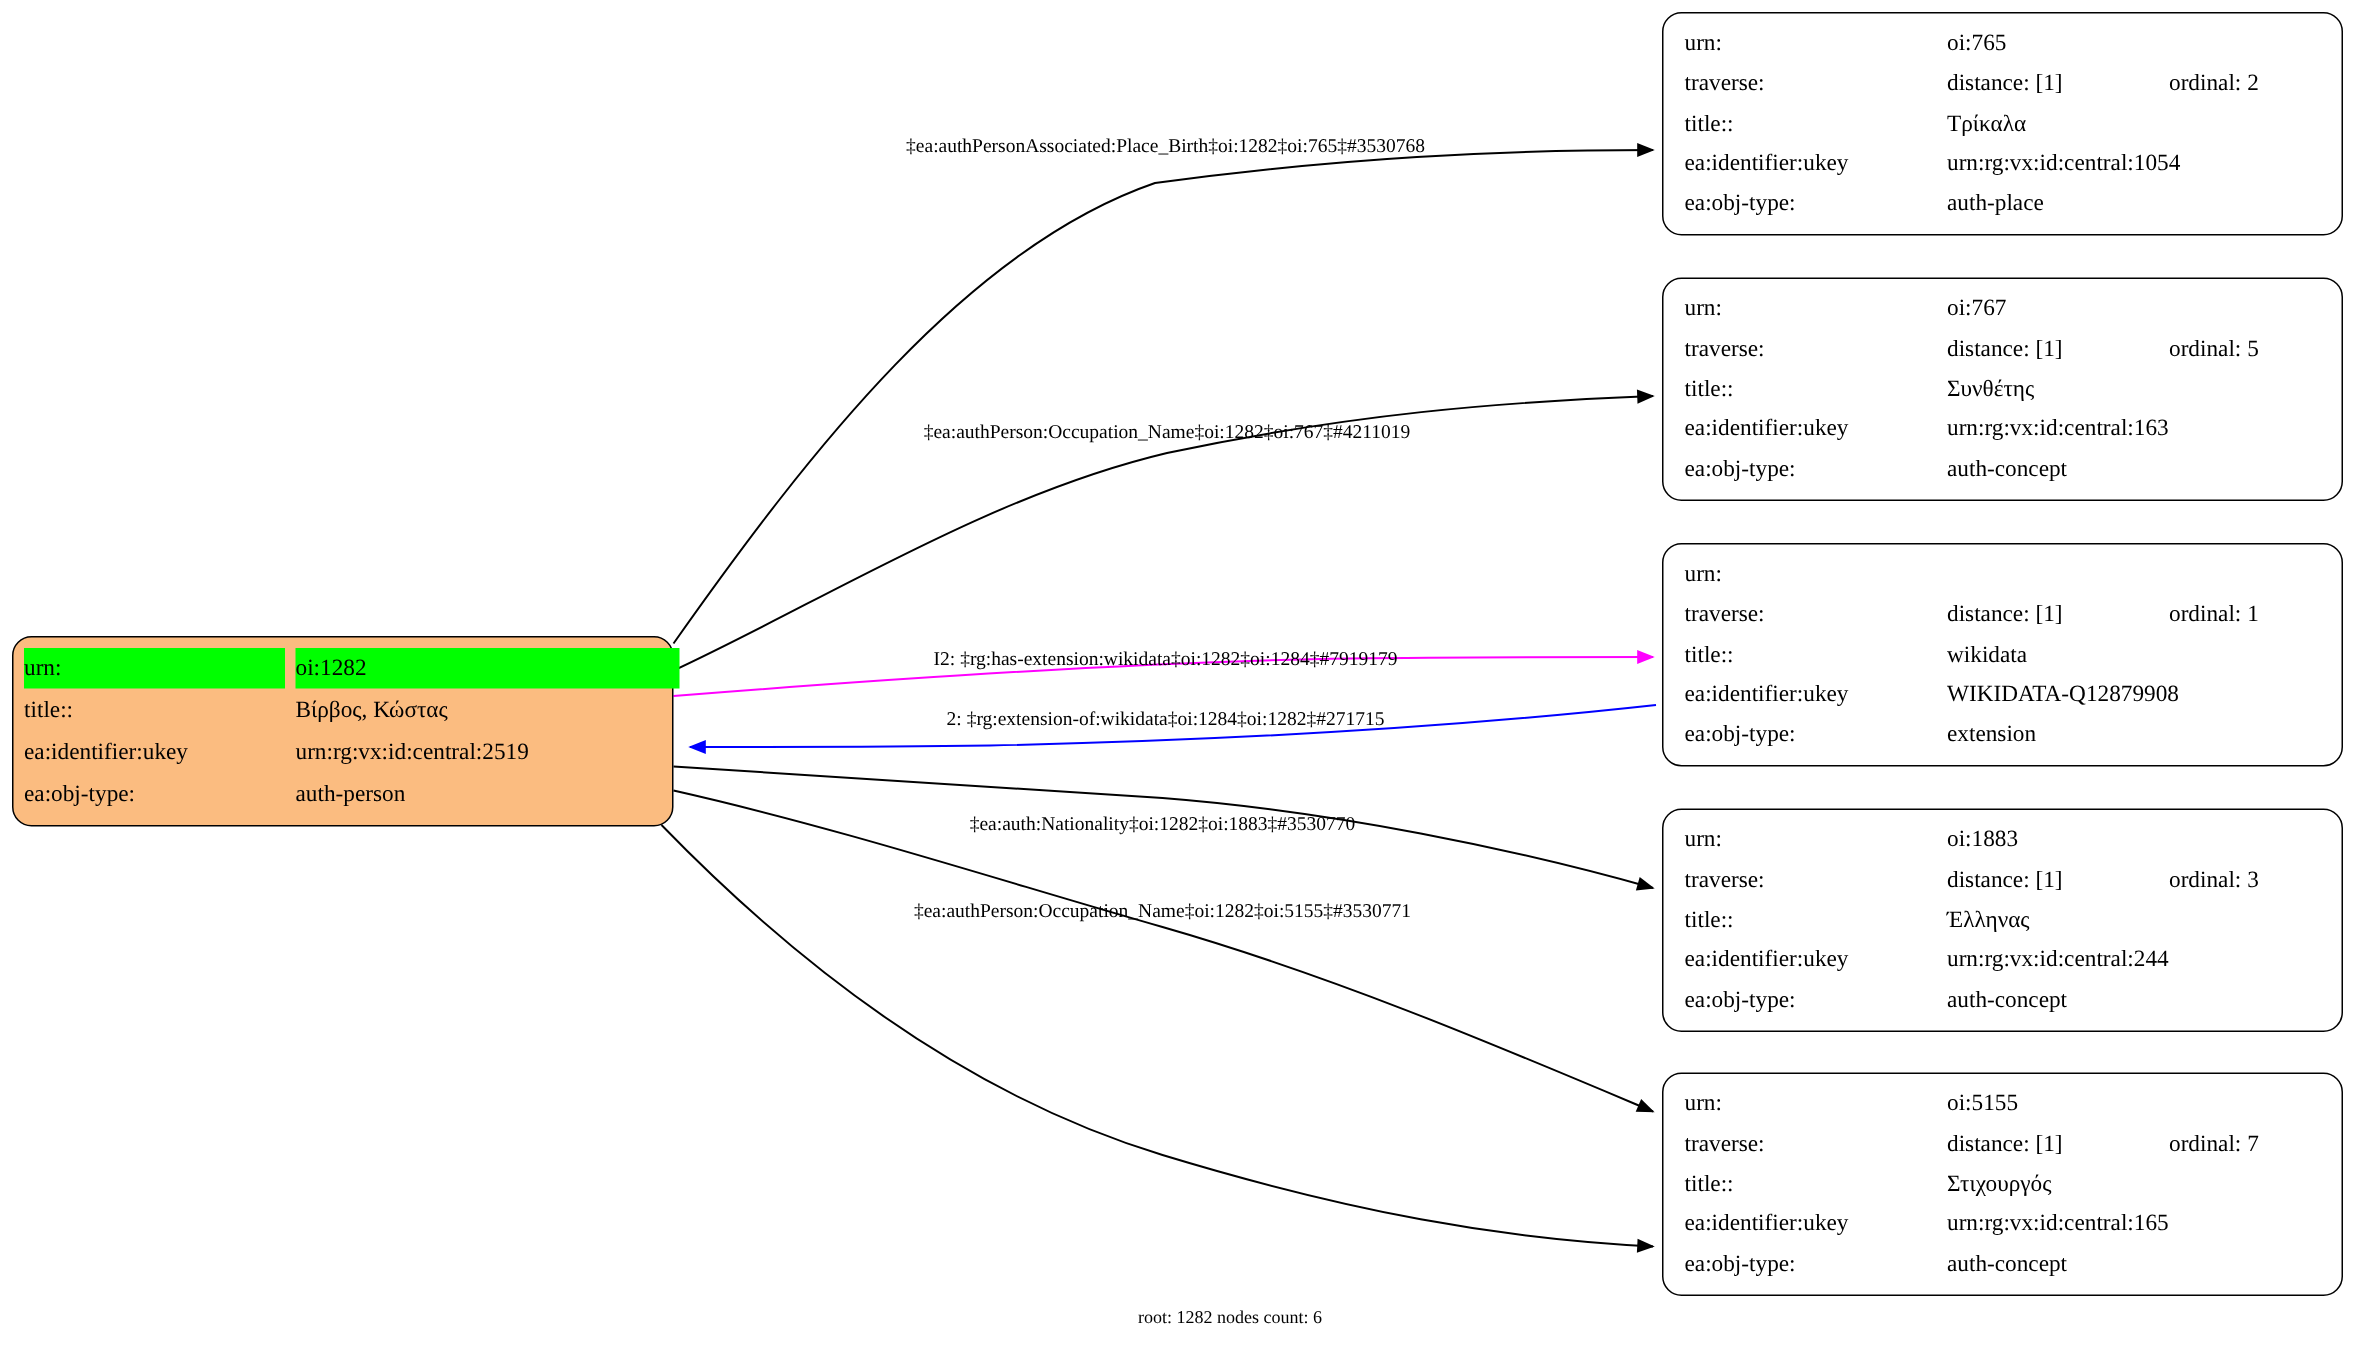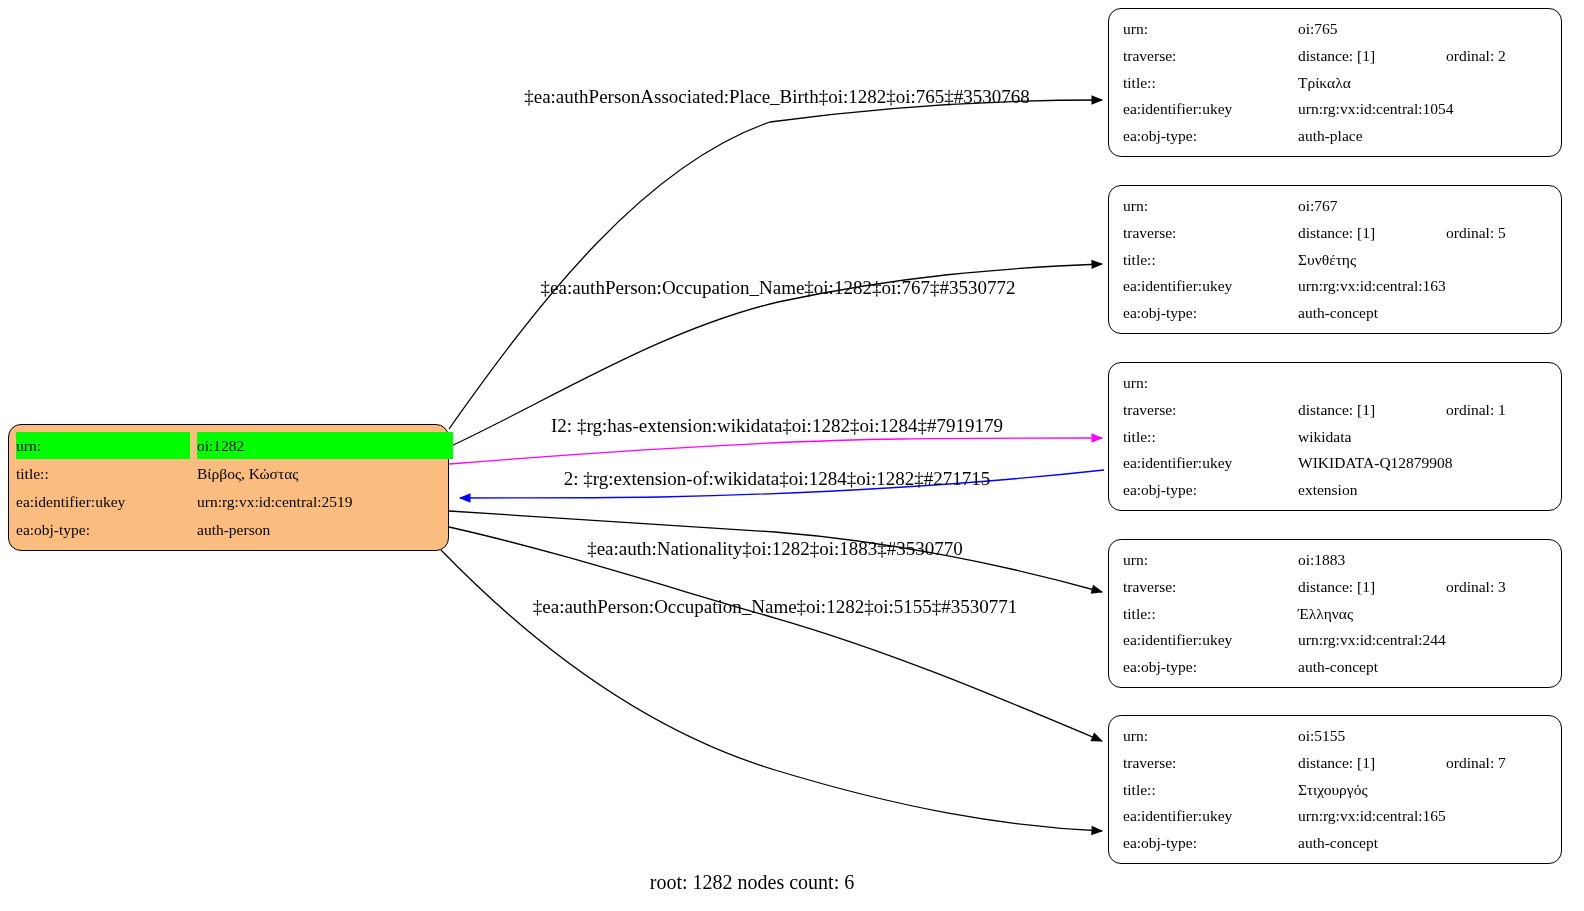--- a/index.html
+++ b/index.html
@@ -5,21 +5,21 @@
   * { margin:0; padding:0; box-sizing:border-box; }
   html,body { background:#ffffff; }
   body { font-family:"Liberation Serif","DejaVu Serif",serif; color:#000; }
   .canvas { position:relative; width:1584px; height:911px; background:#fff; overflow:hidden; }
 
   svg.edges-layer { position:absolute; left:0; top:0; width:1584px; height:911px; }
   svg.edges-layer path.edge { fill:none; stroke-width:1.3px; }
 
   .edge-label {
     position:absolute; transform:translateX(-50%);
-    white-space:nowrap; font-size:19px; line-height:18px; color:#000;
+    white-space:nowrap; font-size:13px; line-height:18px; color:#000;
   }
 
   
   .gnode {
     position:absolute; left:1108px; width:454px; height:149px;
     background:var(--node-fill,#fff); border:1.3px solid #000; border-radius:13px;
     padding:7px 8px 7px 14px; font-size:15.5px;
     display:flex; flex-direction:column; justify-content:space-between;
   }
   .row { display:grid; grid-template-columns:175px 148px 1fr; line-height:26px; }
@@ -31,22 +31,22 @@
     background:var(--root-fill,#fbbc80); border:1.3px solid #000; border-radius:13px;
     padding:7px 6px 7px 7px; font-size:15.5px;
     display:flex; flex-direction:column; justify-content:space-between;
   }
   .root-row { display:grid; grid-template-columns:181px 1fr; line-height:27px; }
   .hl { background:var(--hl,#00ff00); display:inline-block; }
   .hl-label { width:174px; }
   .hl-value { width:256px; }
 
   .footer {
-    position:absolute; left:752px; top:871px; transform:translateX(-50%);
-    font-size:20px; white-space:nowrap;
+    position:absolute; left:820px; top:871px; transform:translateX(-50%);
+    font-size:12px; white-space:nowrap;
   }
 </style>
 </head>
 <body>
 
 <div class="canvas">
 
   <svg class="edges-layer" viewBox="0 0 1584 911">
     <defs>
       <marker id="arrow-black" viewBox="0 0 10 10" refX="9" refY="5" markerWidth="10" markerHeight="9" orient="auto">
@@ -69,22 +69,22 @@
     <path class="edge" d="M 1104,470 C 950,487 800,494 660,497 C 590,498 520,498 460,498" marker-end="url(#arrow-blue)" stroke="#0000FF"></path>
 
     <path class="edge" d="M 449,511 C 560,519 670,526 775,532 C 890,541 1010,566 1102,592" marker-end="url(#arrow-black)" stroke="#000000"></path>
 
     <path class="edge" d="M 449,527 C 560,552 670,588 775,618 C 890,651 1000,698 1102,741" marker-end="url(#arrow-black)" stroke="#000000"></path>
 
     <path class="edge" d="M 441,550 C 540,652 650,732 775,770 C 900,808 1000,826 1102,831" marker-end="url(#arrow-black)" stroke="#000000"></path>
   </svg>
 
   <div class="edge-label" style="left:777px; top:88px;">‡ea:authPersonAssociated:Place_Birth‡oi:1282‡oi:765‡#3530768</div>
-  <div class="edge-label" style="left:778px; top:279px;">‡ea:authPerson:Occupation_Name‡oi:1282‡oi:767‡#3530772</div>
-  <div class="edge-label" style="left:777px; top:417px;">I2: ‡rg:has-extension:wikidata‡oi:1282‡oi:1284‡#7919179</div>
+  <div class="edge-label" style="left:778px; top:279px;">‡ea:authPerson:Occupation_Name‡oi:1282‡oi:767‡#4211019</div>
+  <div class="edge-label" style="left:777px; top:430px;">I2: ‡rg:has-extension:wikidata‡oi:1282‡oi:1284‡#7919179</div>
   <div class="edge-label" style="left:777px; top:470px;">2: ‡rg:extension-of:wikidata‡oi:1284‡oi:1282‡#271715</div>
   <div class="edge-label" style="left:775px; top:512px;margin-top:28px;">‡ea:auth:Nationality‡oi:1282‡oi:1883‡#3530770</div>
   <div class="edge-label" style="left:775px; top:598px;">‡ea:authPerson:Occupation_Name‡oi:1282‡oi:5155‡#3530771</div>
 
   <div class="root-node">
     <div class="root-row">
       <span><span class="hl hl-label">urn:</span></span>
       <span><span class="hl hl-value">oi:1282</span></span>
     </div>
     <div class="root-row">

